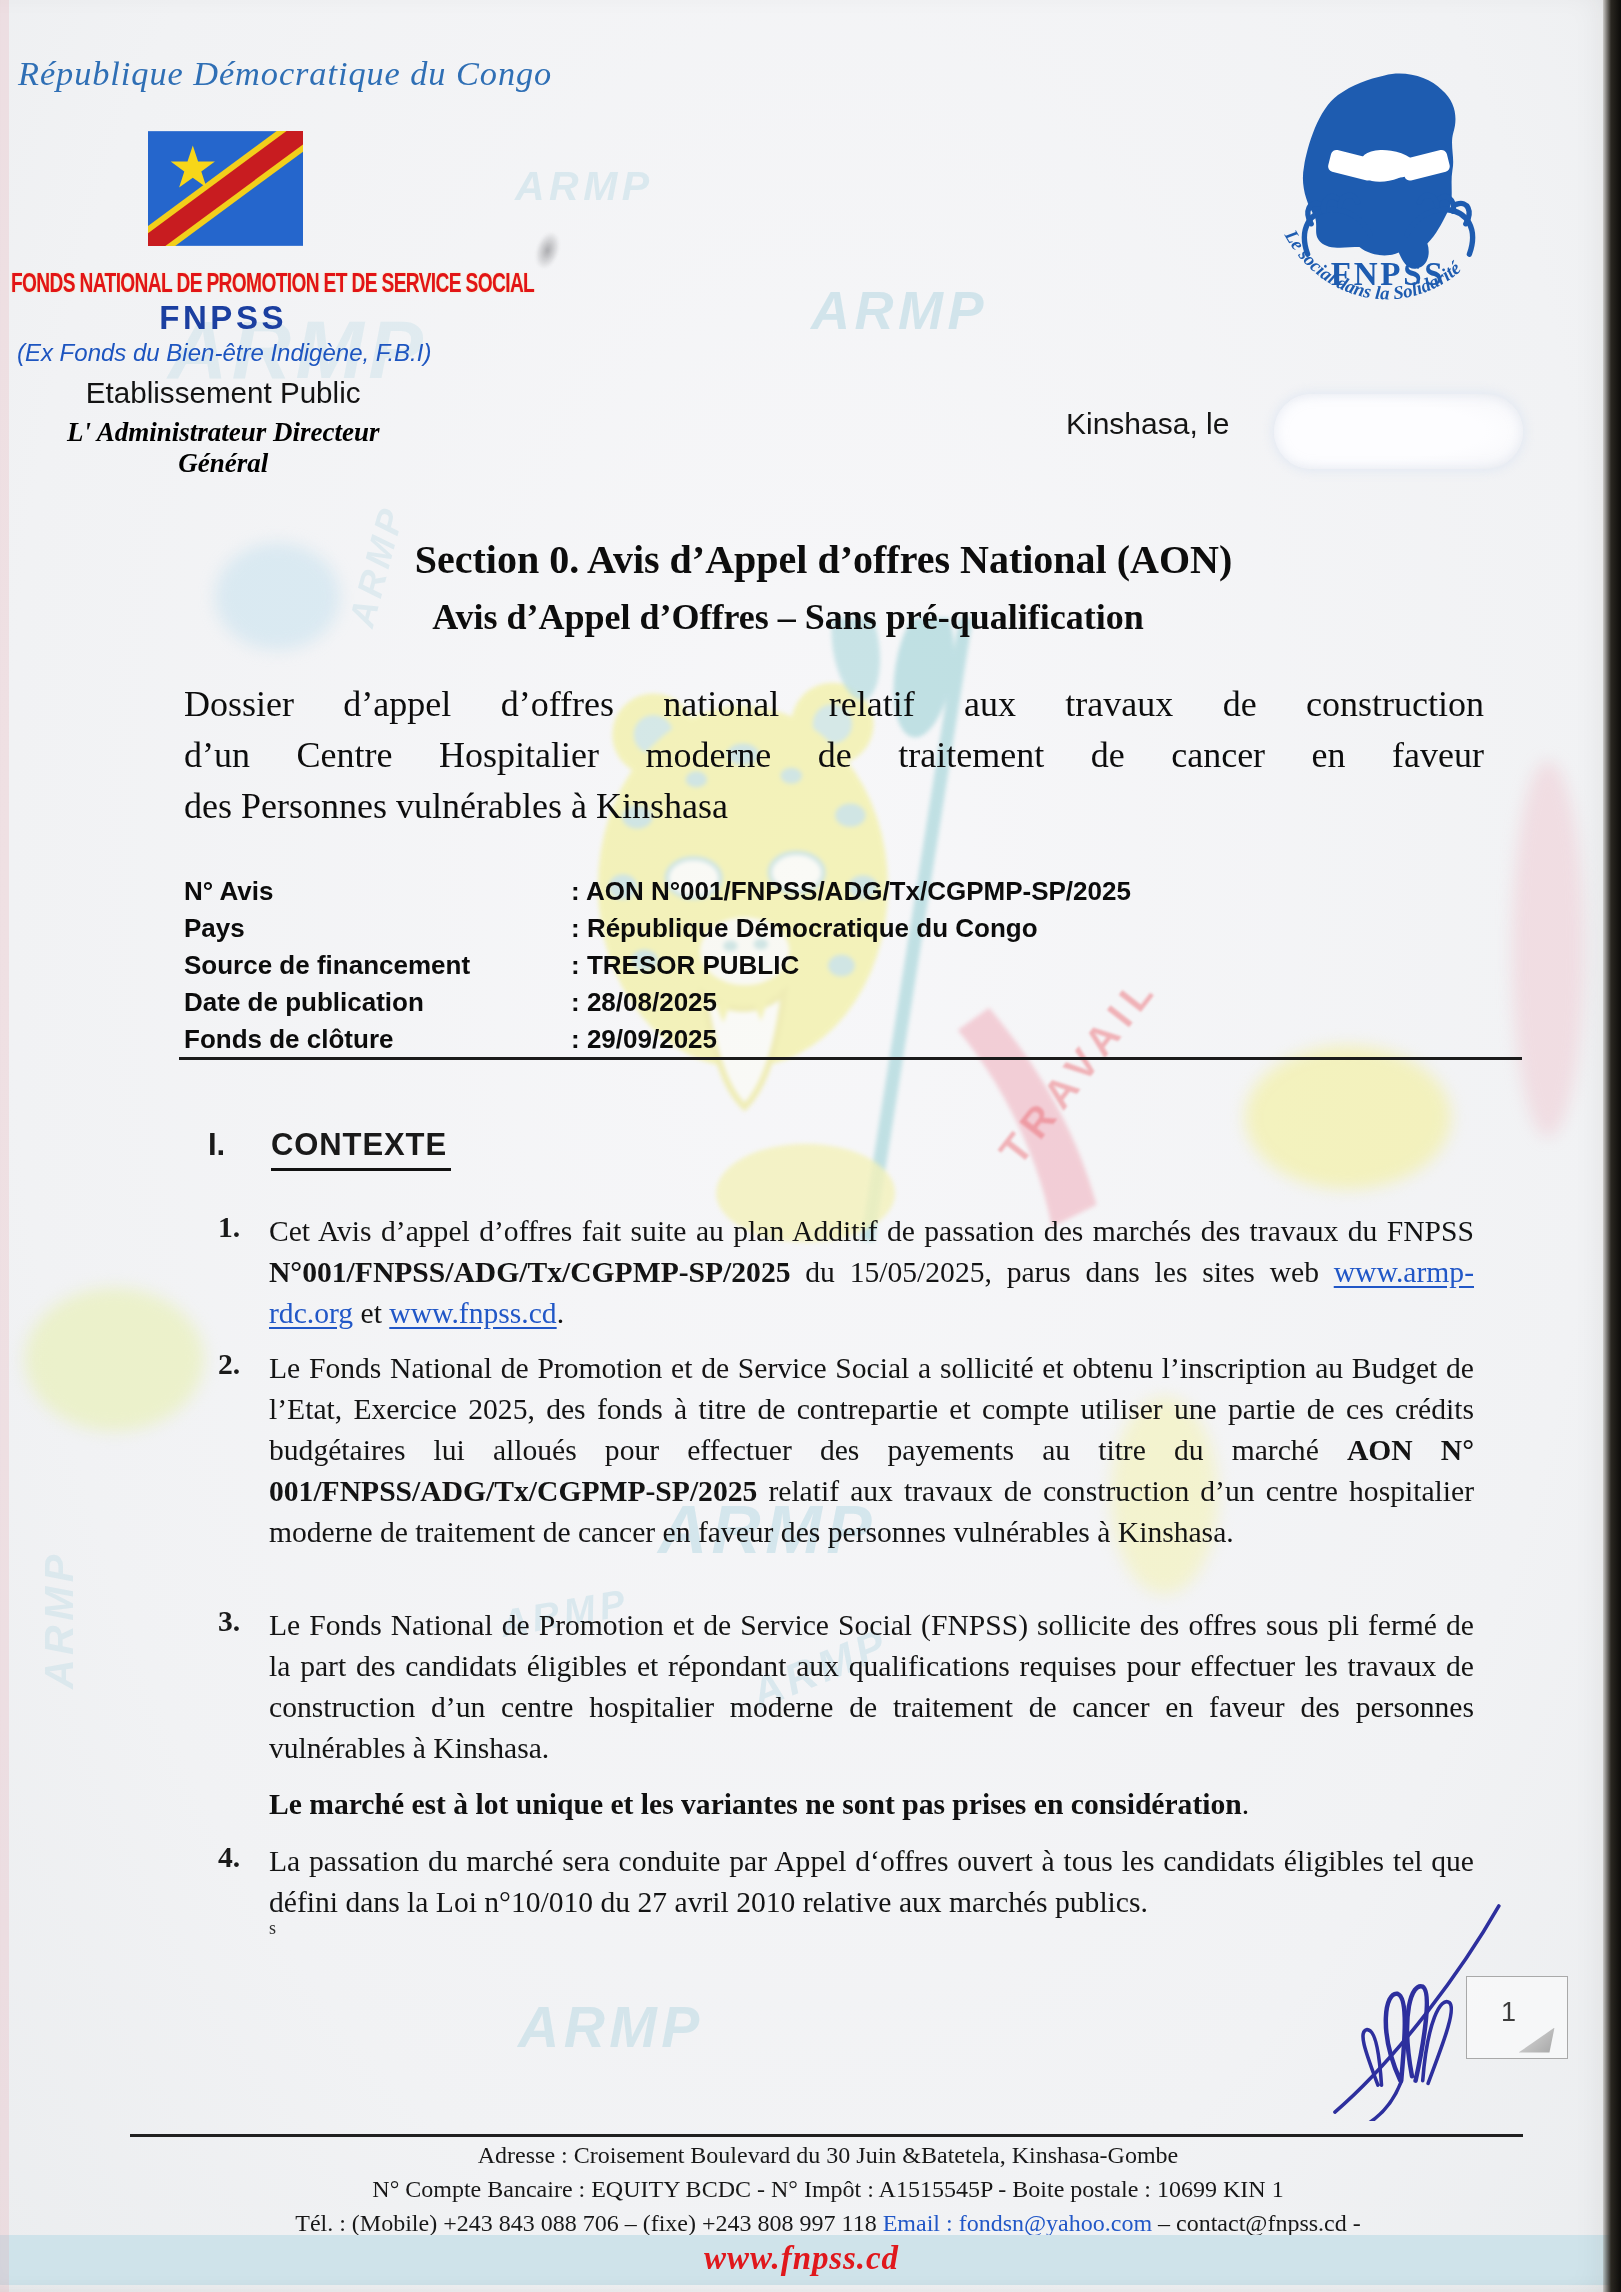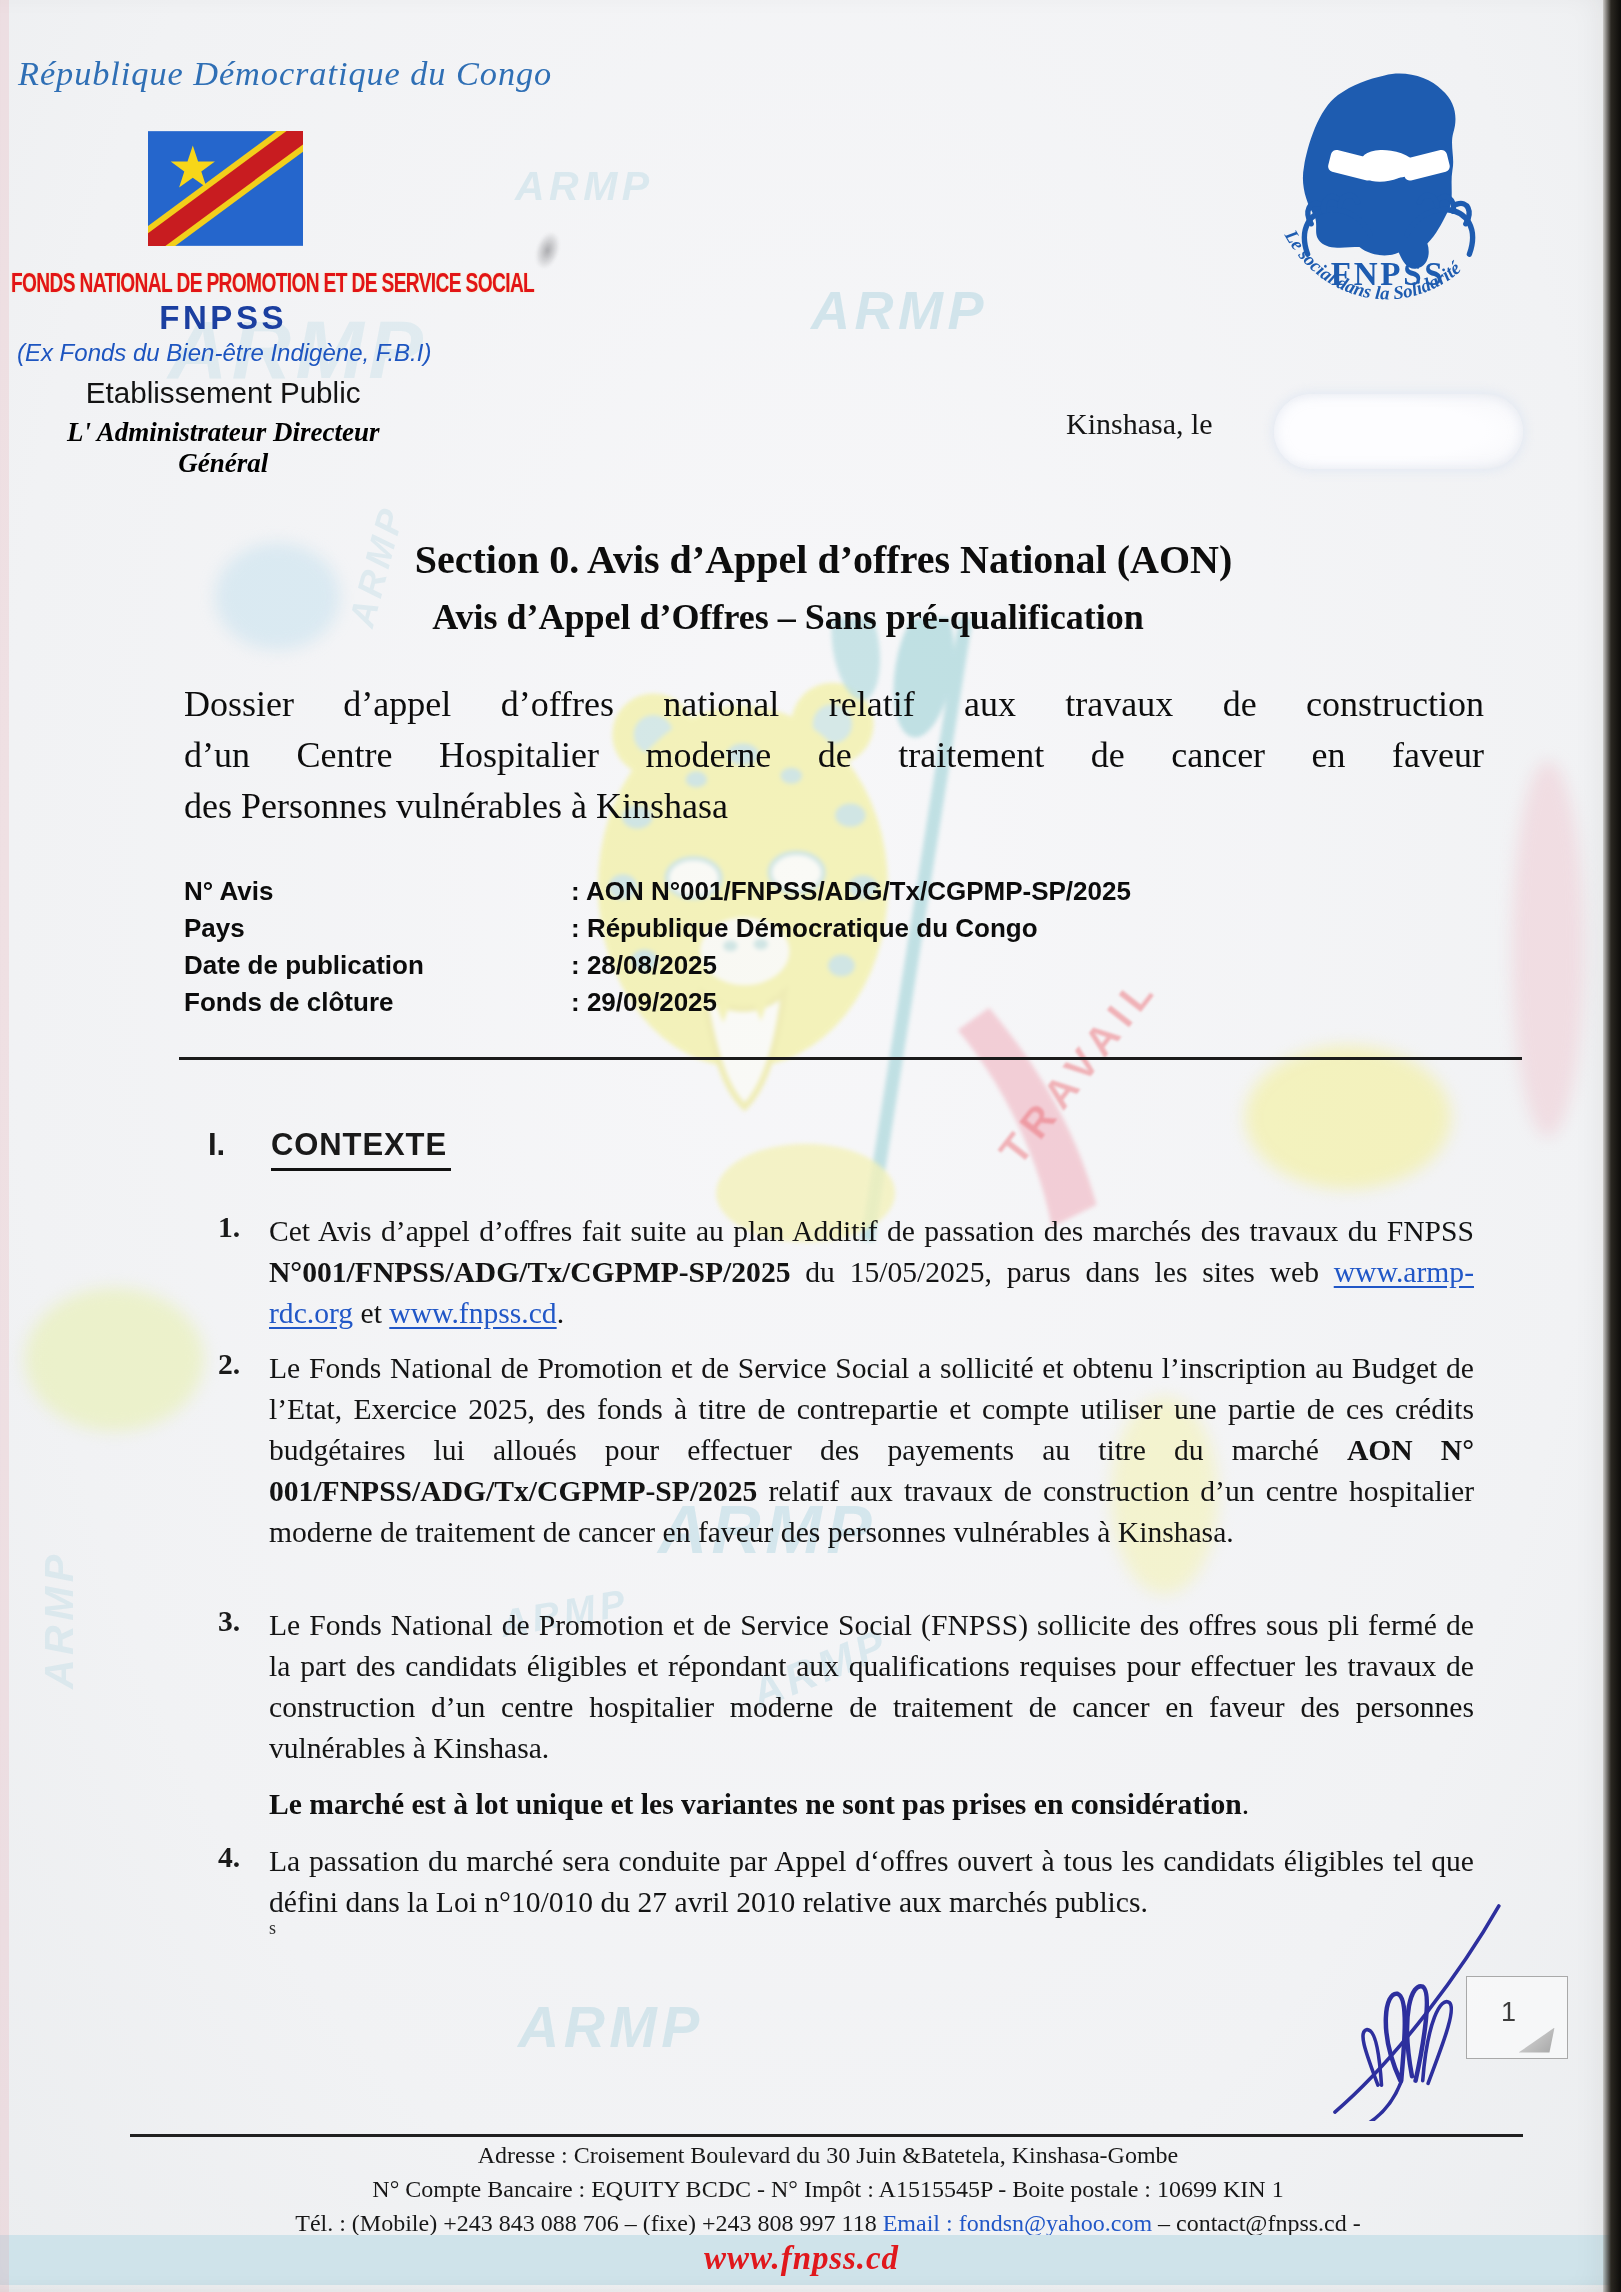--- a/index.html
+++ b/index.html
@@ -35,21 +35,21 @@
     transform:scaleX(.71);transform-origin:left center;text-shadow:0 0 1.8px rgba(250,180,0,.45);z-index:2;}
   .org-acr{left:19.7px;top:299px;width:407px;text-align:center;font-family:"Liberation Sans",sans-serif;
     font-weight:bold;font-size:33px;color:#1b3fa0;letter-spacing:3.6px;z-index:2;}
   .org-former{left:7.2px;top:339px;width:434px;text-align:center;font-family:"Liberation Sans",sans-serif;
     font-style:italic;font-size:24px;color:#1d55c0;z-index:2;}
   .org-status{left:19.7px;top:376px;width:407px;text-align:center;font-family:"Liberation Sans",sans-serif;
     font-size:29.6px;color:#131313;z-index:2;}
   .org-author{left:19.7px;top:417px;width:407px;text-align:center;font-weight:bold;font-style:italic;
     font-size:27px;color:#000;z-index:2;}
   .logo{left:1279px;top:70px;z-index:2;}
-  .place-date{left:1066px;top:407px;font-family:Liberation Serif, serif;font-size:30px;color:#151515;z-index:2;}
+  .place-date{left:1066px;top:407px;font-family:Liberation Sans, sans-serif;font-size:30px;color:#151515;z-index:2;}
   .whiteout{left:1274px;top:394px;width:249px;height:75px;border-radius:38px;z-index:3;
     background:radial-gradient(ellipse at 30% 50%, #fdfdff 55%, rgba(250,250,253,.75) 85%, rgba(250,250,253,0));
     box-shadow:0 0 9px 3.6px rgba(226,232,242,.8), inset 0 0 12.5px rgba(190,200,218,.35);}
   
   .t1{left:134px;top:536px;width:1379px;text-align:center;font-weight:bold;font-size:40px;z-index:2;color:#0d0d0d;}
   .t2{left:134px;top:596px;width:1308px;text-align:center;font-weight:bold;font-size:36px;z-index:2;color:#0d0d0d;}
   .dossier{left:184px;top:679px;width:1300px;font-weight:normal;font-size:36px;color:#0d0d0d;z-index:2;}
   .dossier div{height:51px;line-height:51px;text-align:justify;text-align-last:justify;white-space:nowrap;}
   .dossier div:last-child{text-align:left;text-align-last:left;}
   
@@ -189,20 +189,21 @@
 <div class="abs t2">Avis d’Appel d’Offres – Sans pré-qualification</div>
 <div class="abs dossier">
   <div>Dossier d’appel d’offres national relatif aux travaux de construction</div>
   <div>d’un Centre Hospitalier moderne de traitement de cancer en faveur</div>
   <div>des Personnes vulnérables à Kinshasa</div>
 </div>
 
 <div class="abs notice">
   <div><span class="lab">N° Avis</span><span>: AON N°001/FNPSS/ADG/Tx/CGPMP-SP/2025</span></div>
   <div><span class="lab">Pays</span><span>: République Démocratique du Congo</span></div>
+  <div><span class="lab">Source de financement</span><span>: TRESOR PUBLIC</span></div>
   <div><span class="lab">Date de publication</span><span>: 28/08/2025</span></div>
   <div><span class="lab">Fonds de clôture</span><span>: 29/09/2025</span></div>
 </div>
 <div class="abs rule1"></div>
 
 <div class="abs ctx-num">I.</div>
 <div class="abs ctx-head">CONTEXTE</div>
 
 <div class="abs li-num" style="left:218px;top:1211px;">1.</div>
 <div class="abs para" style="top:1211px;">

